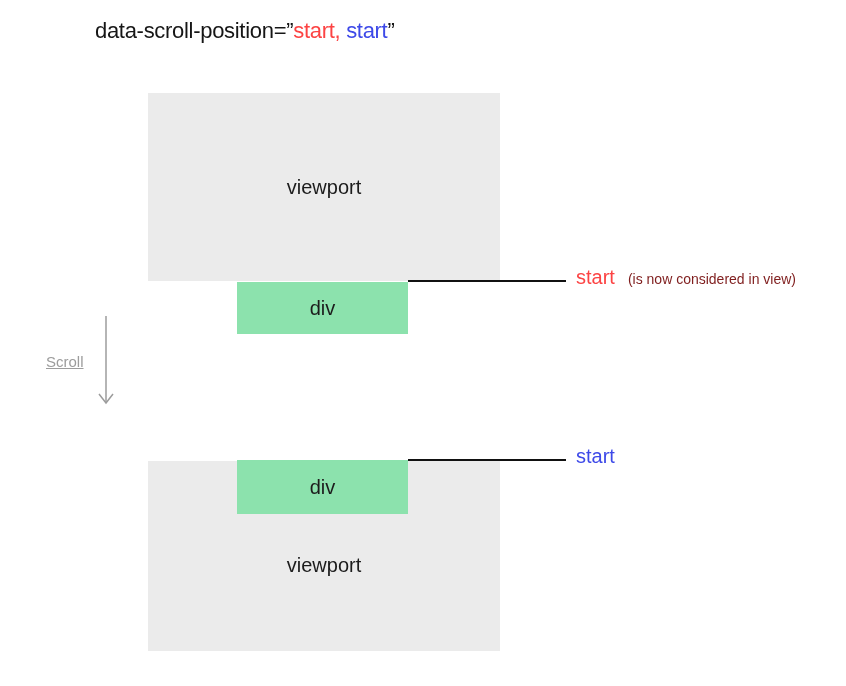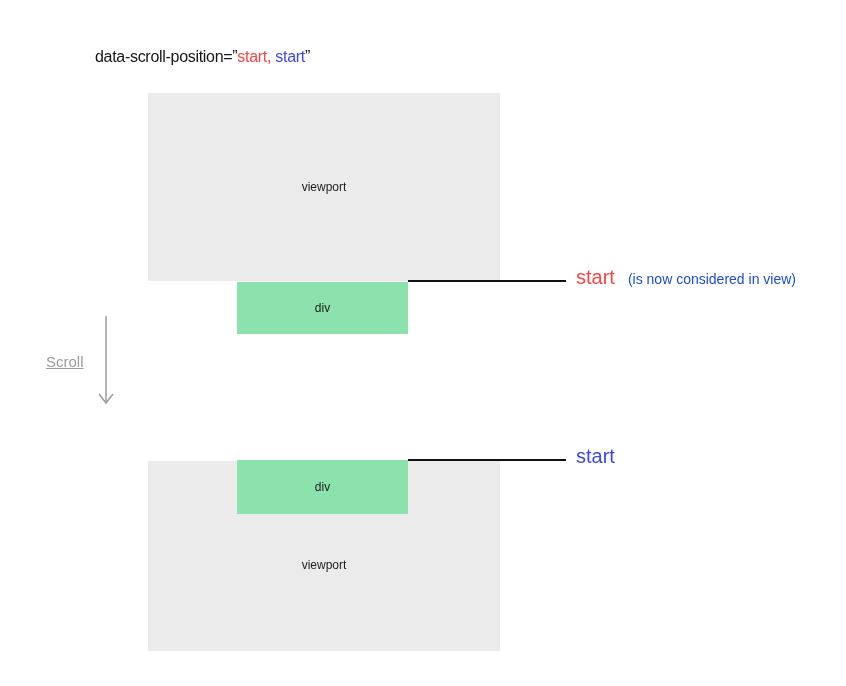--- a/index.html
+++ b/index.html
@@ -10,35 +10,35 @@
   .canvas {
     position: relative;
     width: 846px; height: 686px;
     background: #ffffff;
     overflow: hidden;
   }
 
   
   .title {
     position: absolute;
-    left: 95px; top: 48px;
-    font-size: 16px;
+    left: 95px; top: 18px;
+    font-size: 22px;
     letter-spacing: -0.3px;
     color: #161616;
     white-space: pre;
   }
 
   
   .box {
     position: absolute;
     display: flex;
     align-items: center;
     justify-content: center;
   }
-  .box-label { font-size: 12px; }
+  .box-label { font-size: 20px; }
 
   .viewport-before { left: 148px; top: 93px;  width: 352px; height: 188px; z-index: 1; }
   .div-before      { left: 237px; top: 282px; width: 171px; height: 52px;  z-index: 2; }
 
   .div-after       { left: 237px; top: 460px; width: 171px; height: 54px;  z-index: 2; }
   .viewport-after  { left: 148px; top: 461px; width: 352px; height: 190px; z-index: 1;
                      padding-top: 18px; box-sizing: border-box; }
 
   
   .connector {
@@ -89,21 +89,21 @@
   </div>
 
   <div class="box div-before" style="background: rgb(140, 226, 173);">
     <span class="box-label" style="color: rgb(28, 28, 28);">div</span>
   </div>
 
   <div class="connector before" style="background: rgb(17, 17, 17);"></div>
 
   <div class="marker-row before">
     <span class="marker-label" style="color: rgb(252, 67, 67);">start</span>
-    <span class="marker-note" style="color: #1d4ed8;">(is now considered in view)</span>
+    <span class="marker-note" style="color: #7f1d1d;">(is now considered in view)</span>
   </div>
 
   <span class="scroll-label" style="color: rgb(156, 156, 156); text-decoration: underline;">Scroll</span>
 
   <svg class="scroll-arrow" width="22" height="98" viewBox="0 0 22 98">
     <line x1="11" y1="3" x2="11" y2="89" stroke-width="1.5" style="stroke: rgb(156, 156, 156);"></line>
     <polyline points="4,81 11,90 18,81" fill="none" stroke-width="1.5" style="stroke: rgb(156, 156, 156);"></polyline>
   </svg>
 
   <div class="connector after" style="background: rgb(17, 17, 17);"></div>

